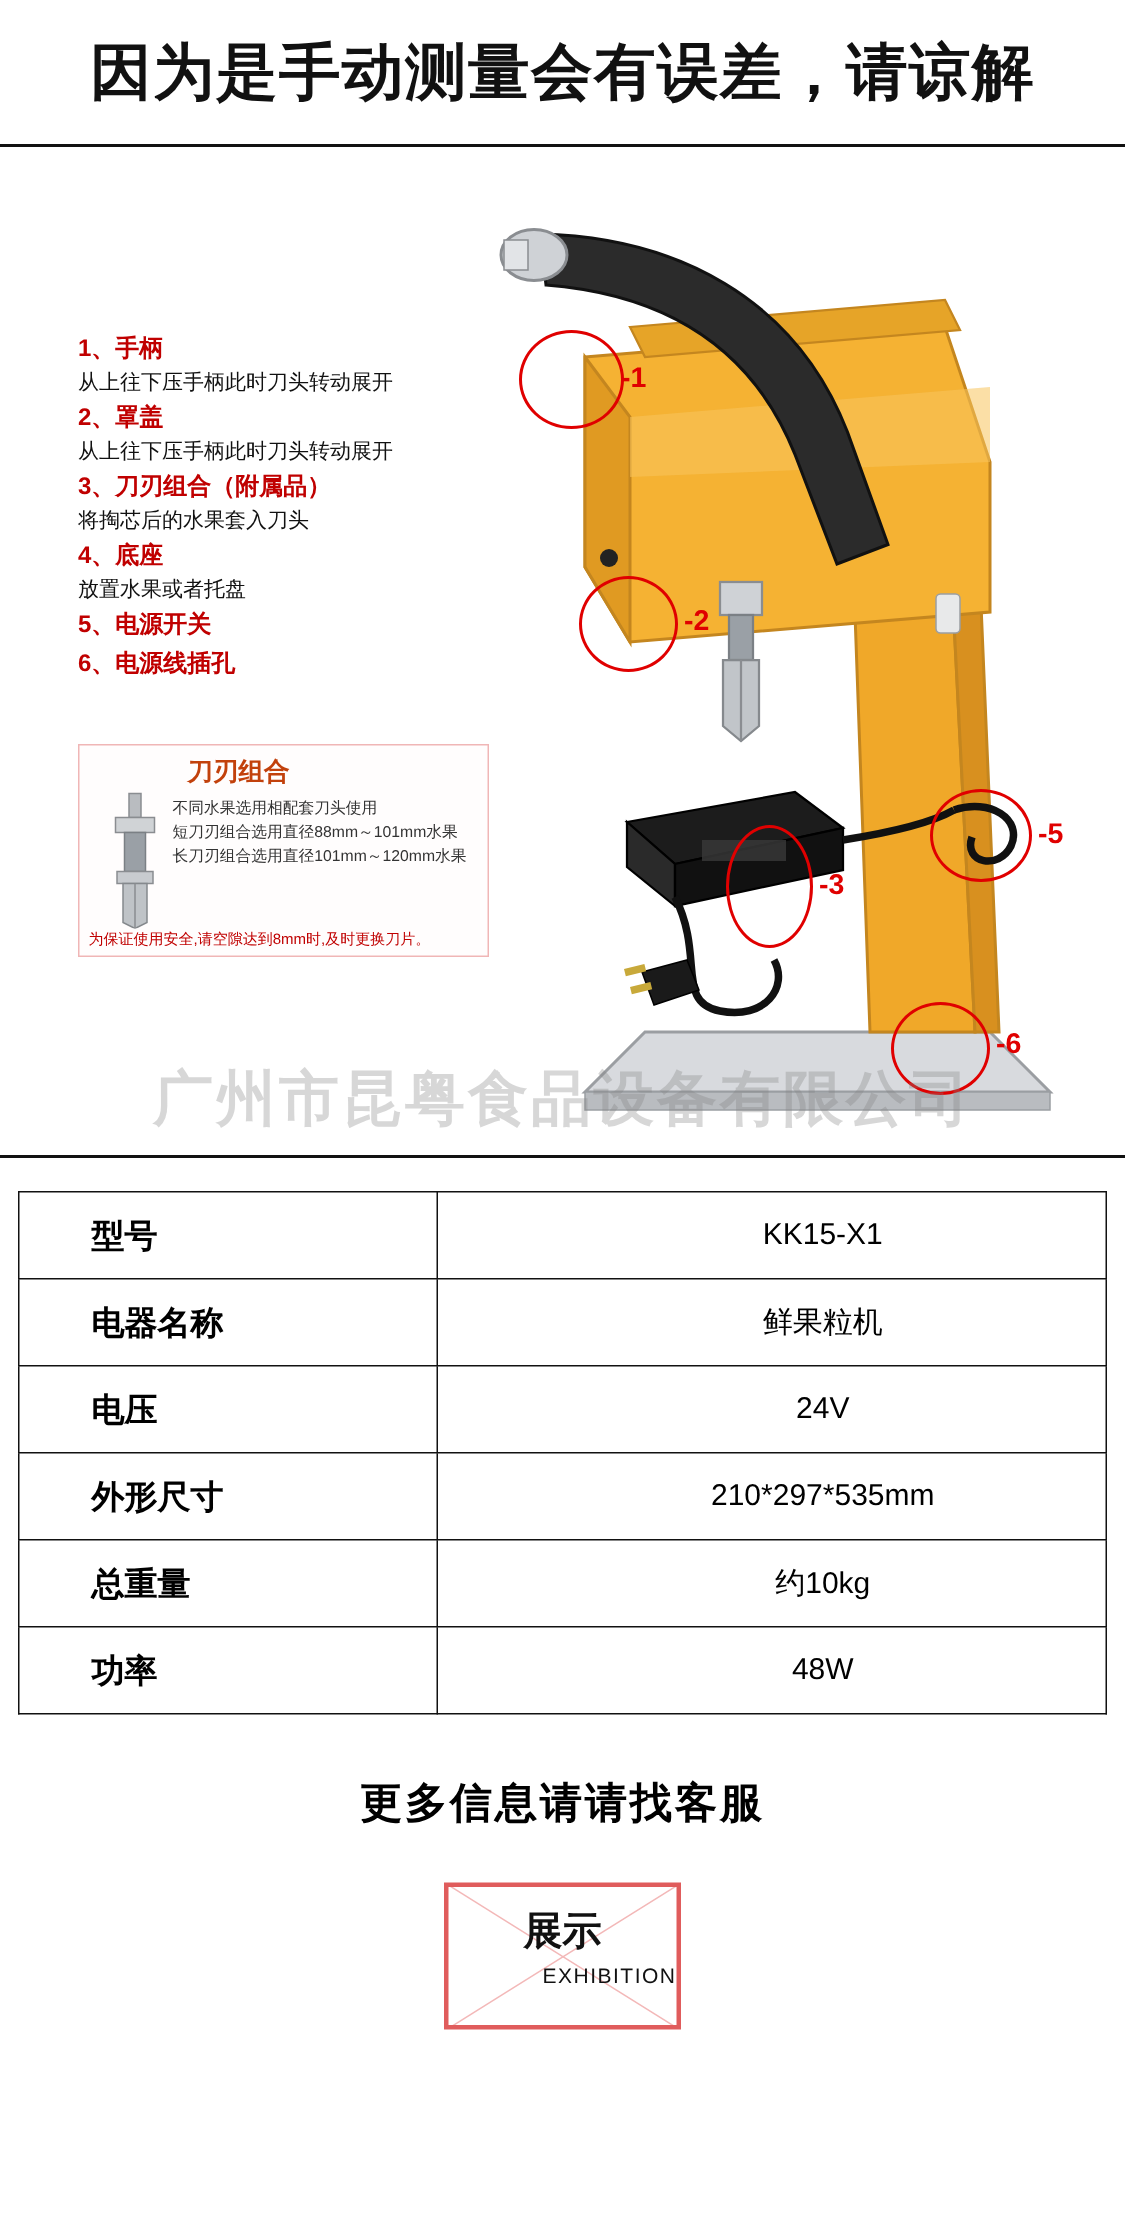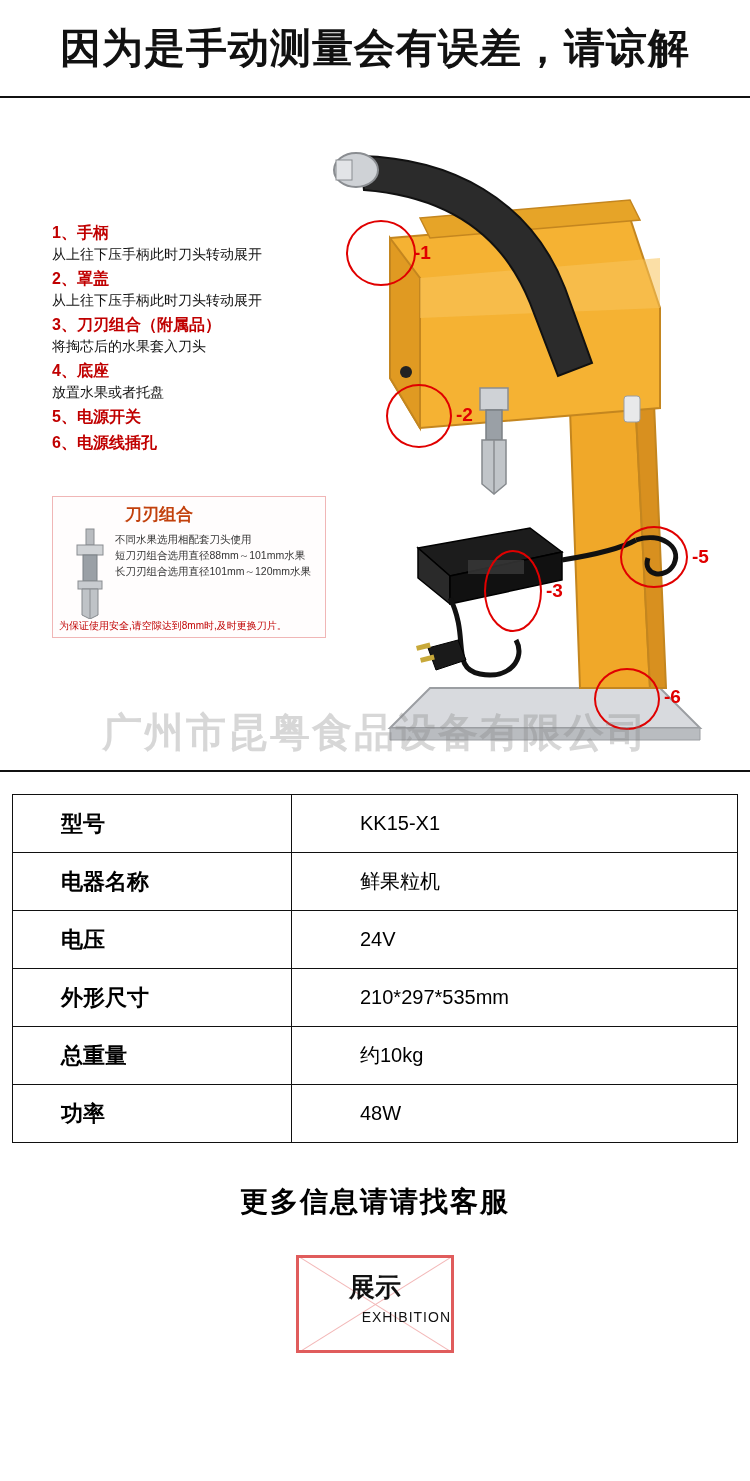--- a/index.html
+++ b/index.html
@@ -161,20 +161,21 @@
   }
   table.spec td.label {
     width: 230px;
     font-weight: bold;
     font-size: 22px;
   }
   table.spec td.value {
     padding-left: 68px;
     font-weight: normal;
     font-size: 20px;
+    text-align: center;
   }
 
   
   .footer-note {
     text-align: center;
     font-size: 28px;
     font-weight: bold;
     margin-top: 34px;
     letter-spacing: 2px;
   }

